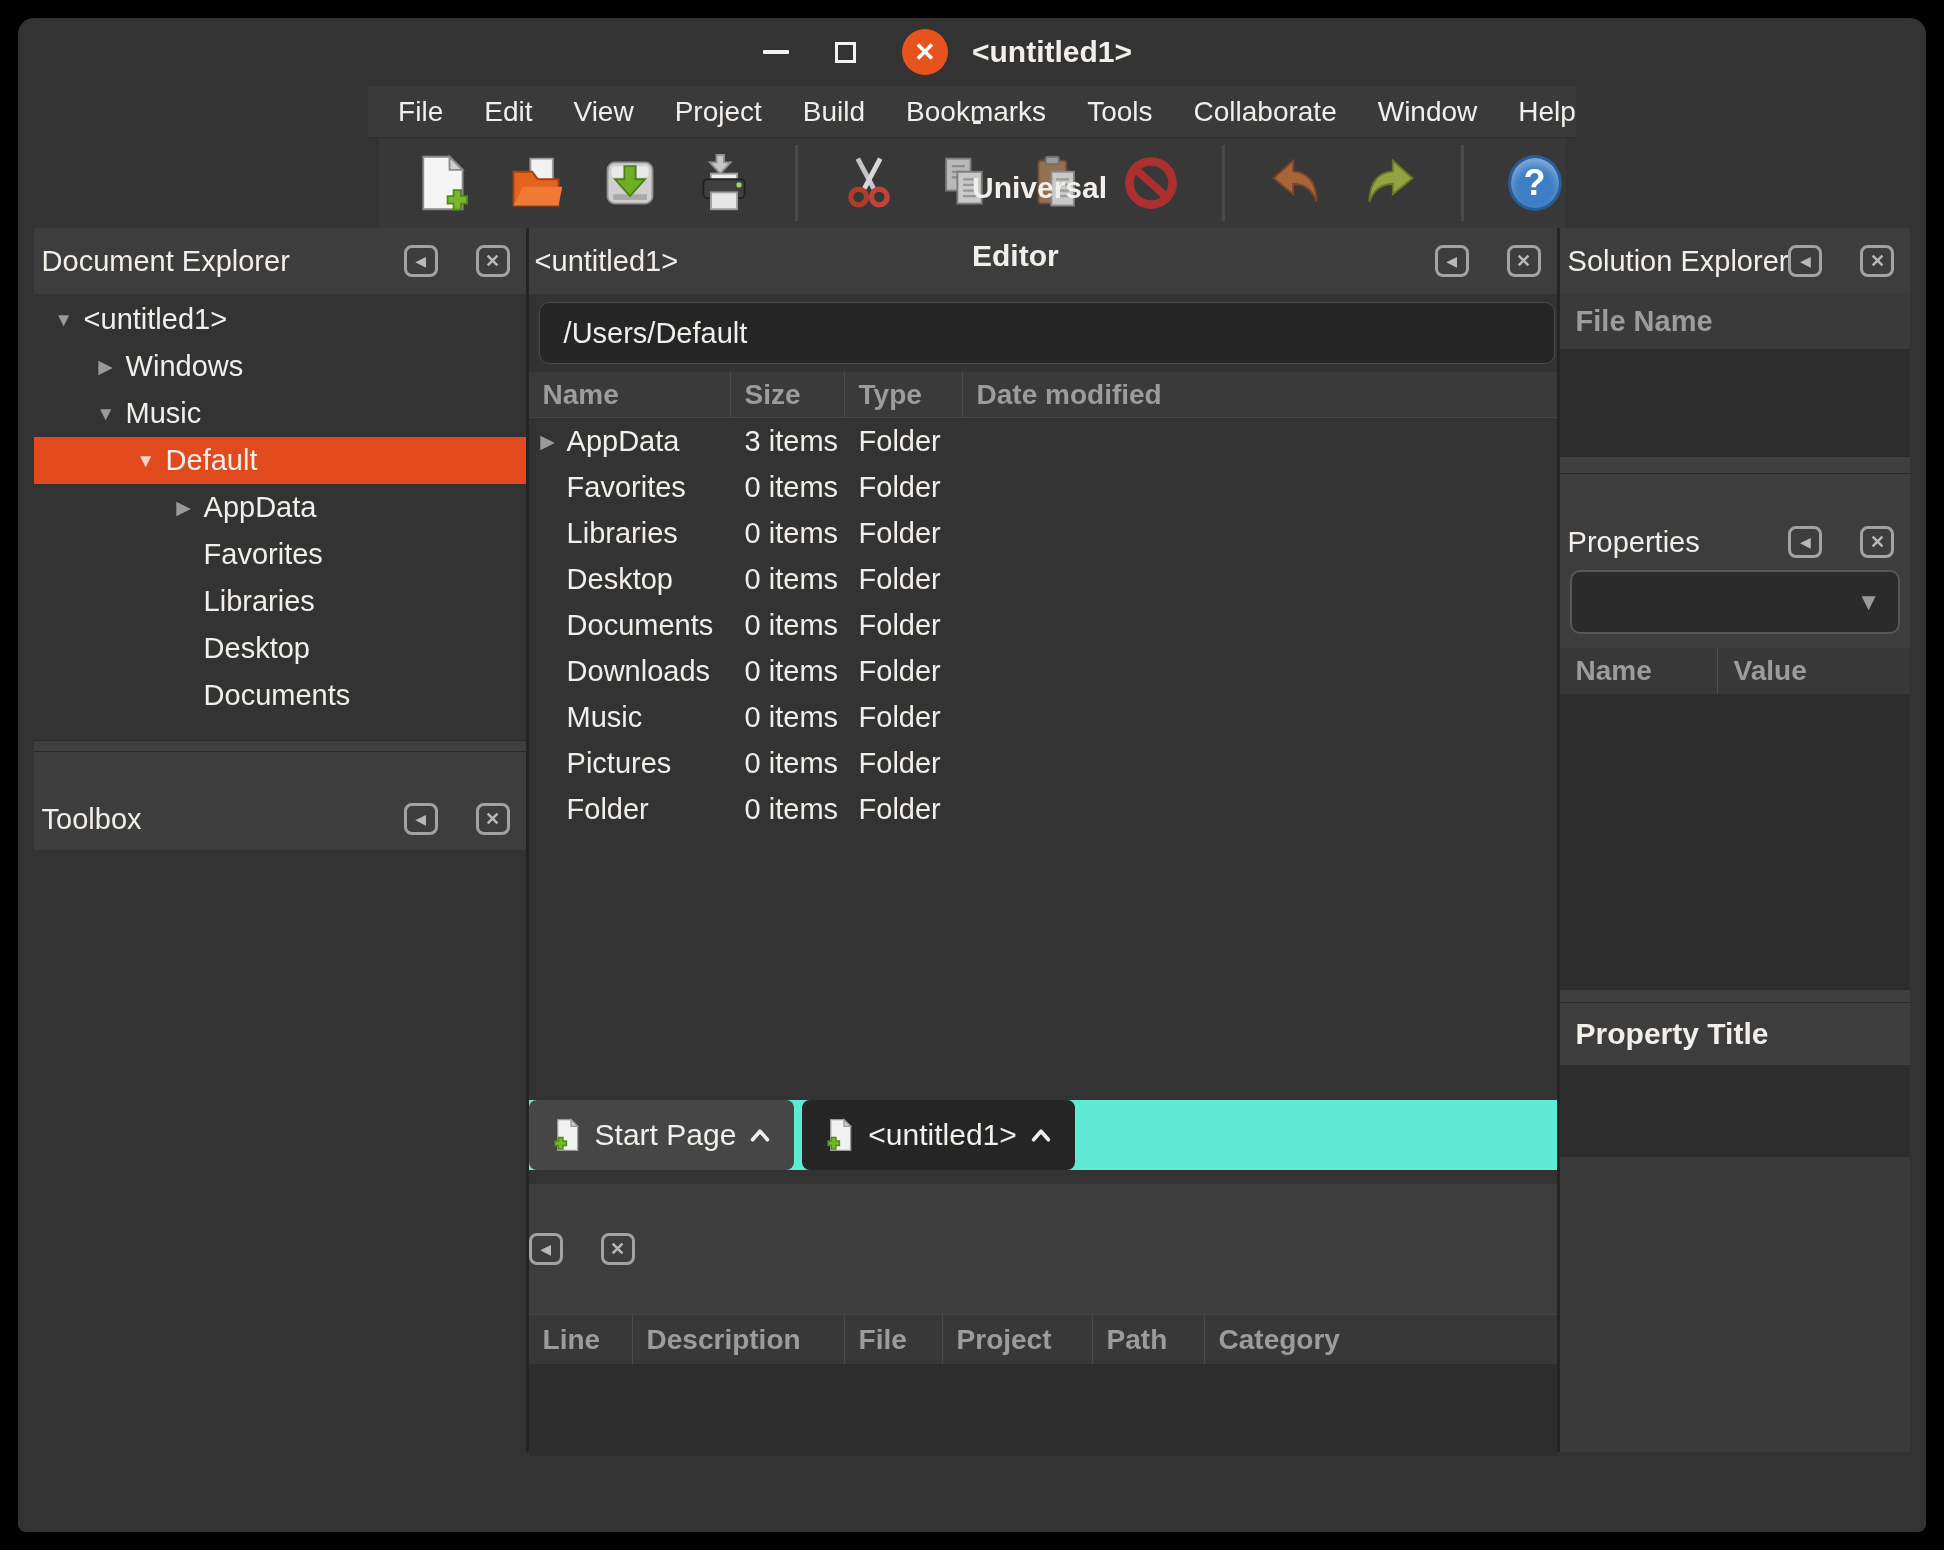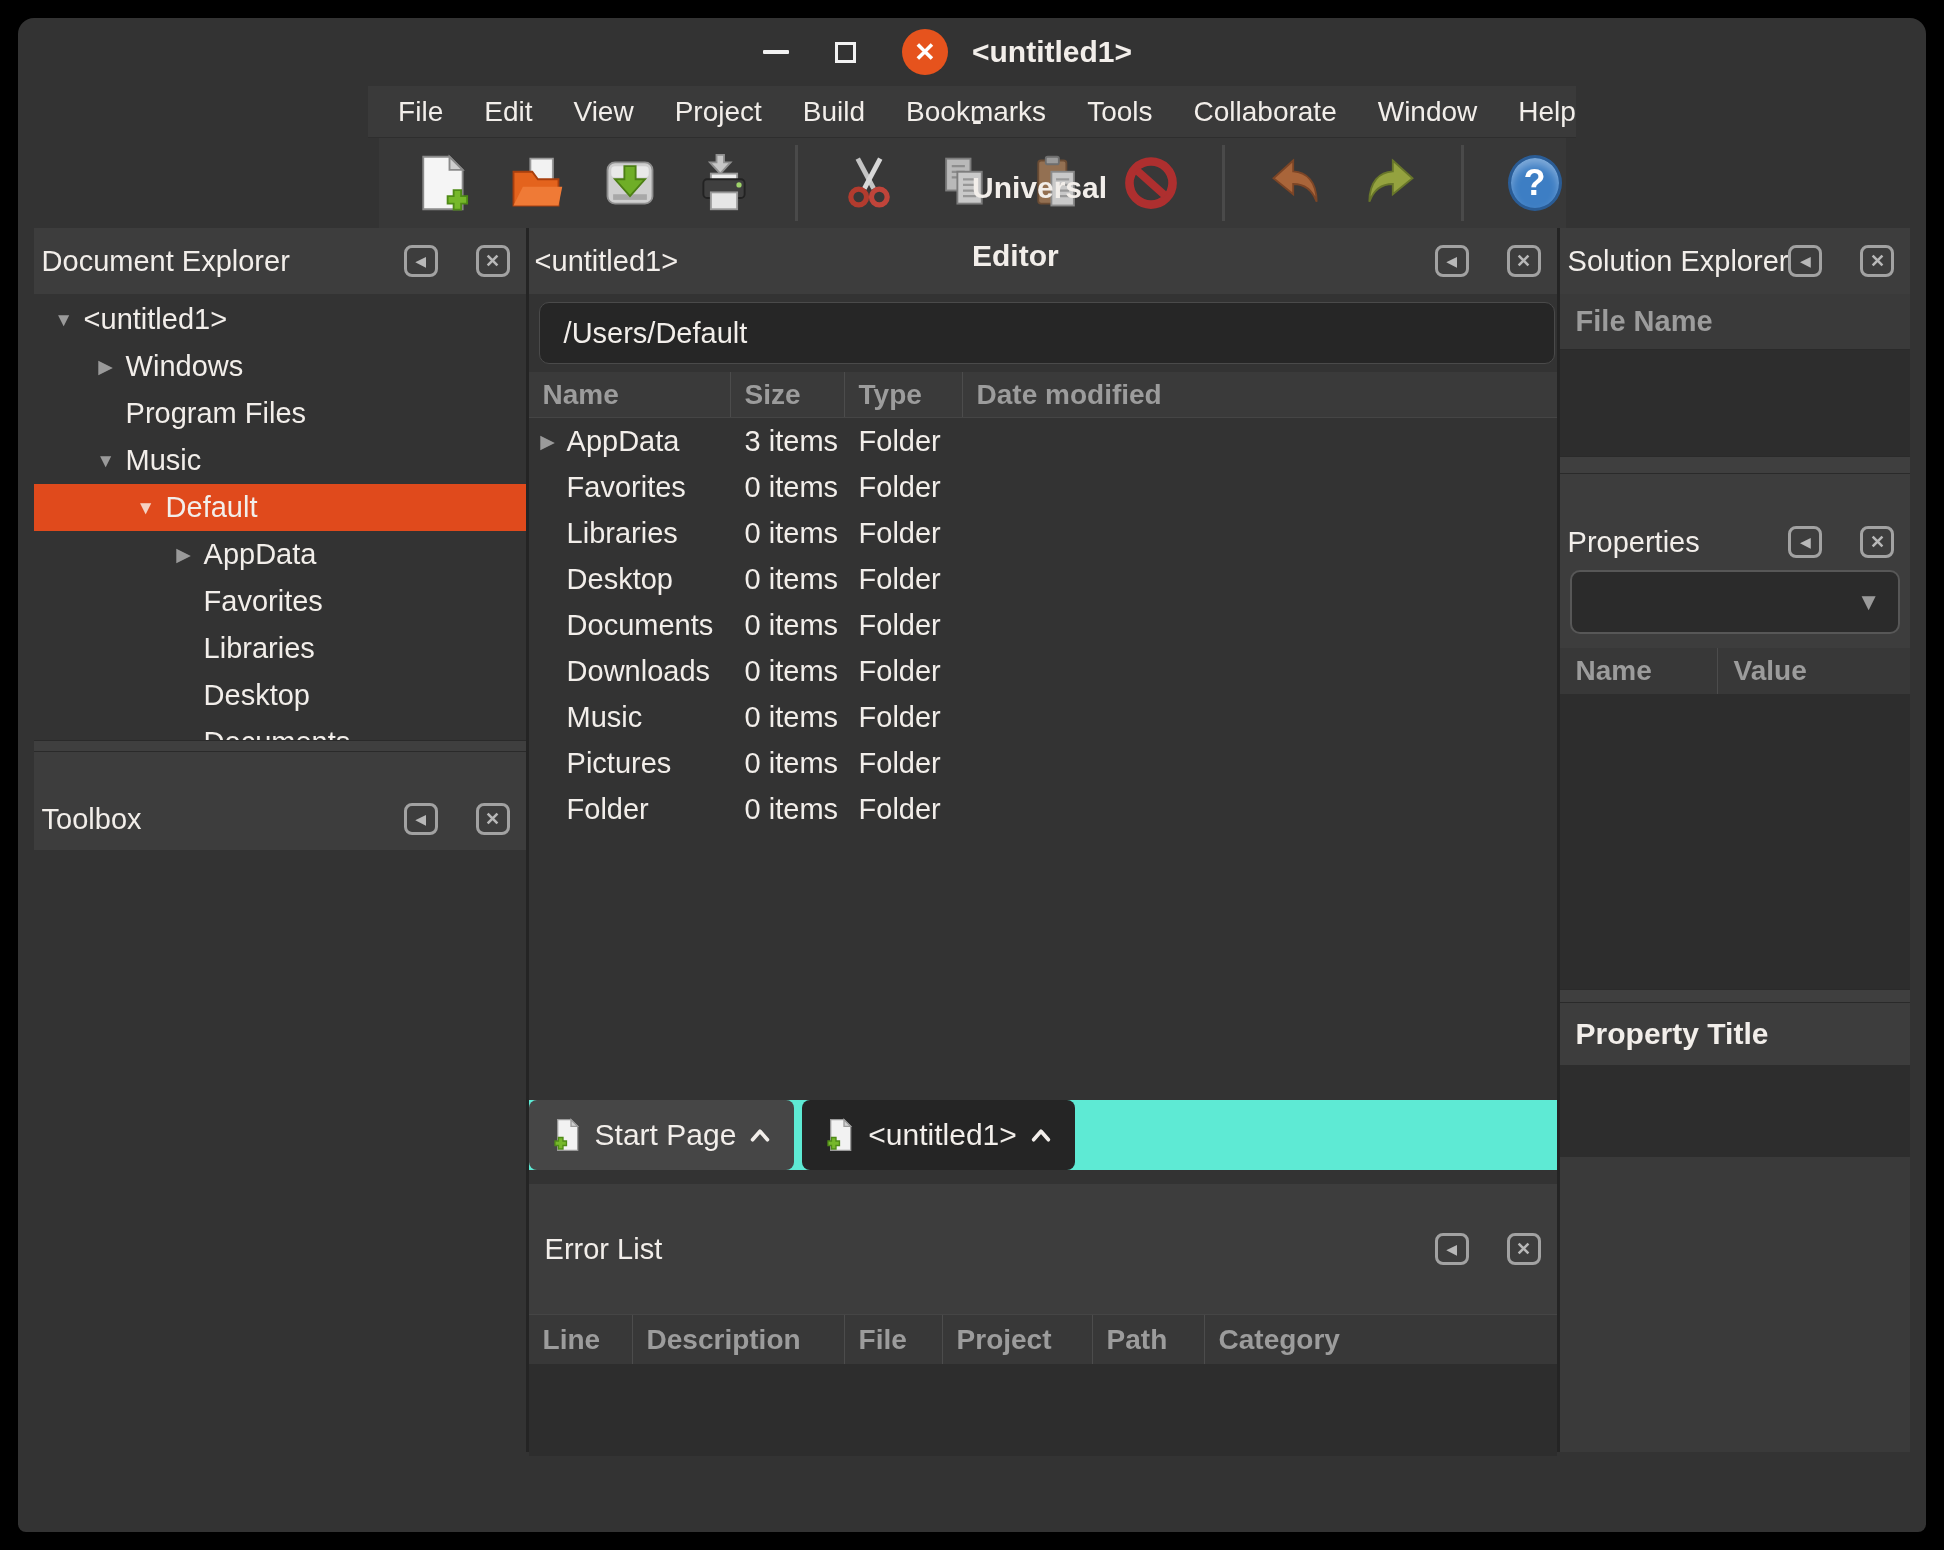--- a/index.html
+++ b/index.html
@@ -255,24 +255,20 @@
         <div class="de-tree">
           <div class="tree-row lvl0">
             <span class="exp">▼</span>
             <span>&lt;untitled1&gt;</span>
           </div>
           <div class="tree-row lvl1">
             <span class="exp">▶</span>
             <span>Windows</span>
           </div>
           <div class="tree-row lvl1">
-            <span class="exp"></span>
-            <span>Program Files</span>
-          </div>
-          <div class="tree-row lvl1">
             <span class="exp">▼</span>
             <span>Music</span>
           </div>
           <div class="tree-row lvl2 selected">
             <span class="exp">▼</span>
             <span>Default</span>
           </div>
           <div class="tree-row lvl3">
             <span class="exp">▶</span>
             <span>AppData</span>
@@ -438,21 +434,20 @@
               <svg viewBox="0 0 22 16">
                   <path d="M4 12 L11 4 L18 12" fill="none" stroke="#f2eeea" stroke-width="3.4" stroke-linecap="round" stroke-linejoin="round"></path>
                 </svg>
             </span>
           </div>
         </div>
         <div class="strip-gap"></div>
 
         <div class="error-panel">
           <div class="error-title-row">
-            <span class="panel-title">Error List</span>
             <span class="chrome">
               <span class="chrome-btn">◀</span>
               <span class="chrome-btn x">✕</span>
             </span>
           </div>
           <div class="error-spacer"></div>
           <div class="etable-header">
             <span class="eh e0">Line</span>
             <span class="eh e1">Description</span>
             <span class="eh e2">File</span>

